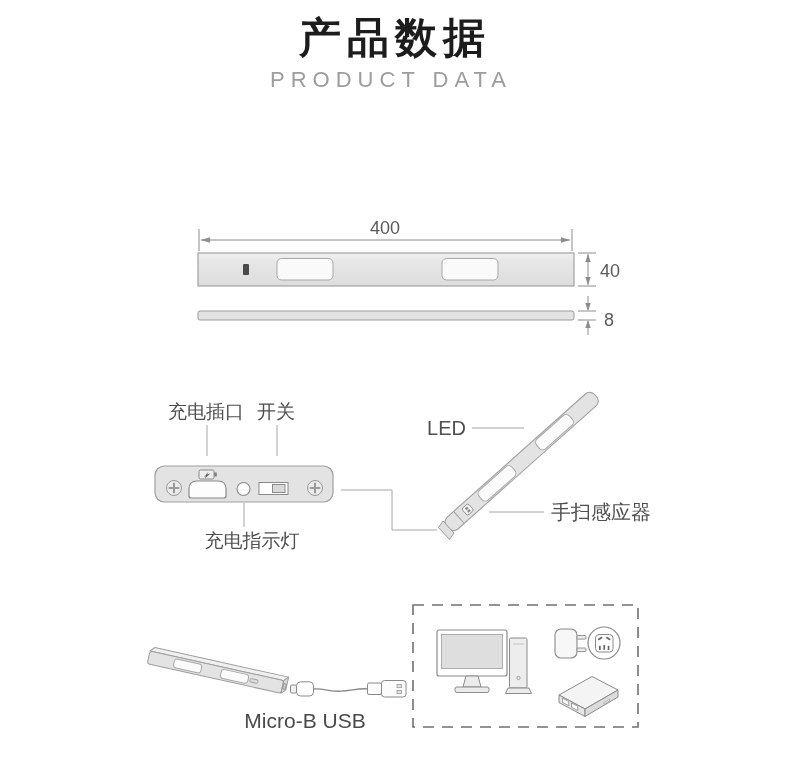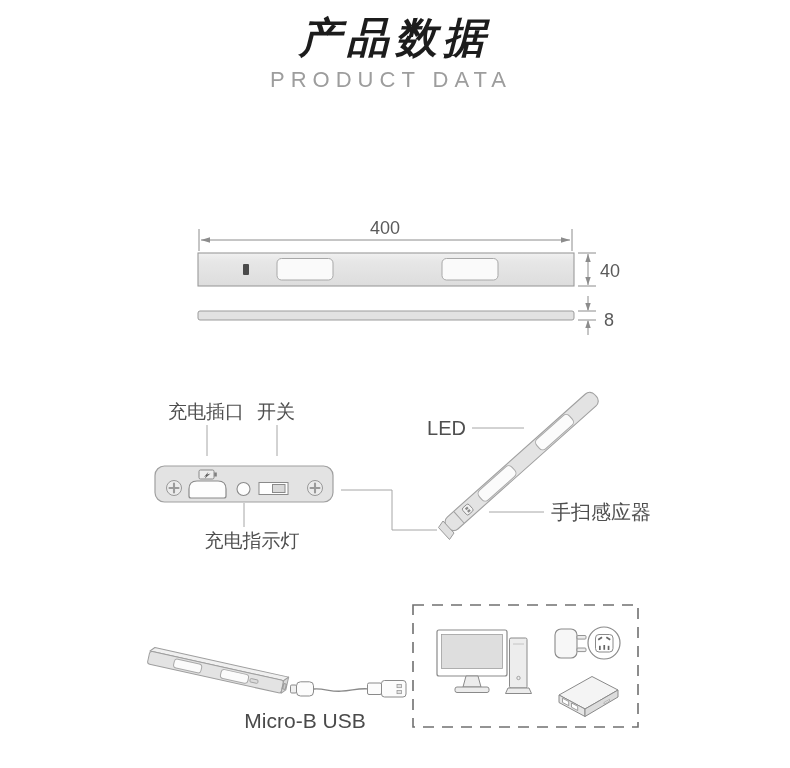--- a/index.html
+++ b/index.html
@@ -1,19 +1,19 @@
 <!DOCTYPE html>
 <html><head>
 <meta charset="utf-8">
 <style>
   html,body{margin:0;padding:0;background:#fff;}
   .page{position:relative;width:790px;height:768px;background:#ffffff;overflow:hidden;
         font-family:"Liberation Sans",sans-serif;}
   .hdr{position:absolute;left:0;top:0;width:790px;text-align:center;}
-  .hdr h1{margin:14px 0 0 0;font-size:42px;line-height:48px;font-weight:700;color:#1c1c1c;letter-spacing:6px;font-style:italic;}
+  .hdr h1{margin:14px 0 0 0;font-size:42px;line-height:48px;font-weight:700;color:#1c1c1c;letter-spacing:6px;}
   .hdr .sub{margin:6px 8px 0 0;font-size:22px;line-height:24px;font-weight:400;color:#9d9d9d;letter-spacing:6px;}
   svg{position:absolute;left:0;top:0;}
   svg text{font-family:"Liberation Sans",sans-serif;}
   .lbl{fill:#4f4f4f;font-size:19px;}
   .dim{fill:#5a5a5a;font-size:18px;}
   .dimline{stroke:#8c8c8c;stroke-width:1;fill:none;}
   .dimarrow{fill:#8c8c8c;stroke:none;}
   .leader{stroke:#a6a6a6;stroke-width:1;fill:none;}
 </style>
 </head>

